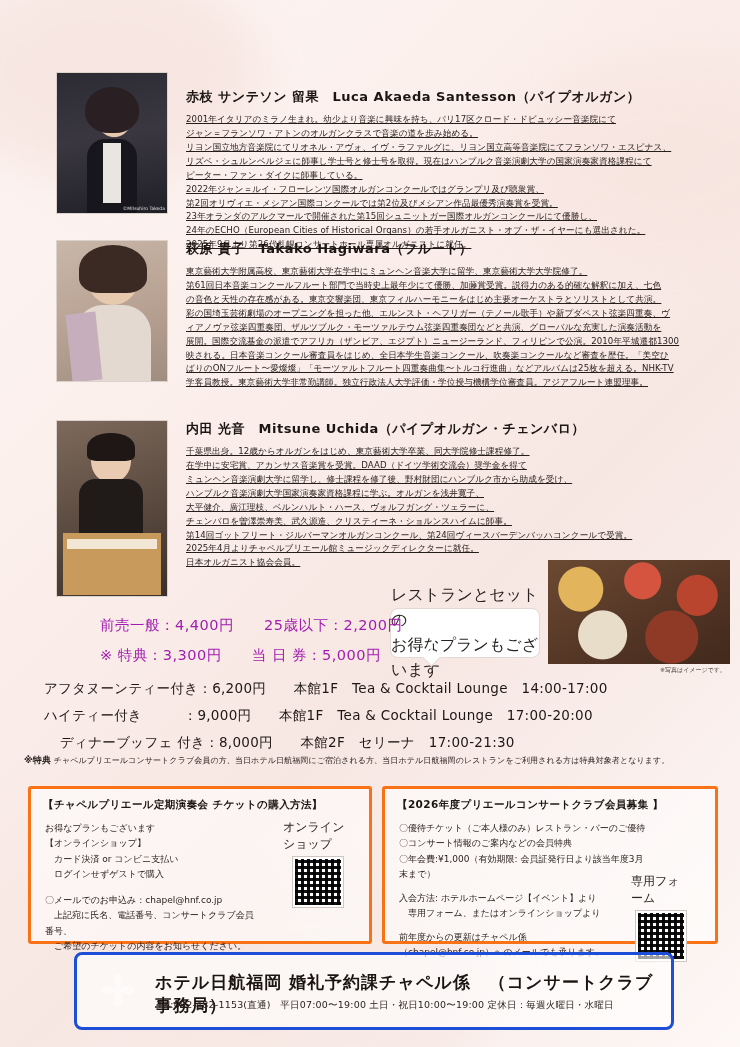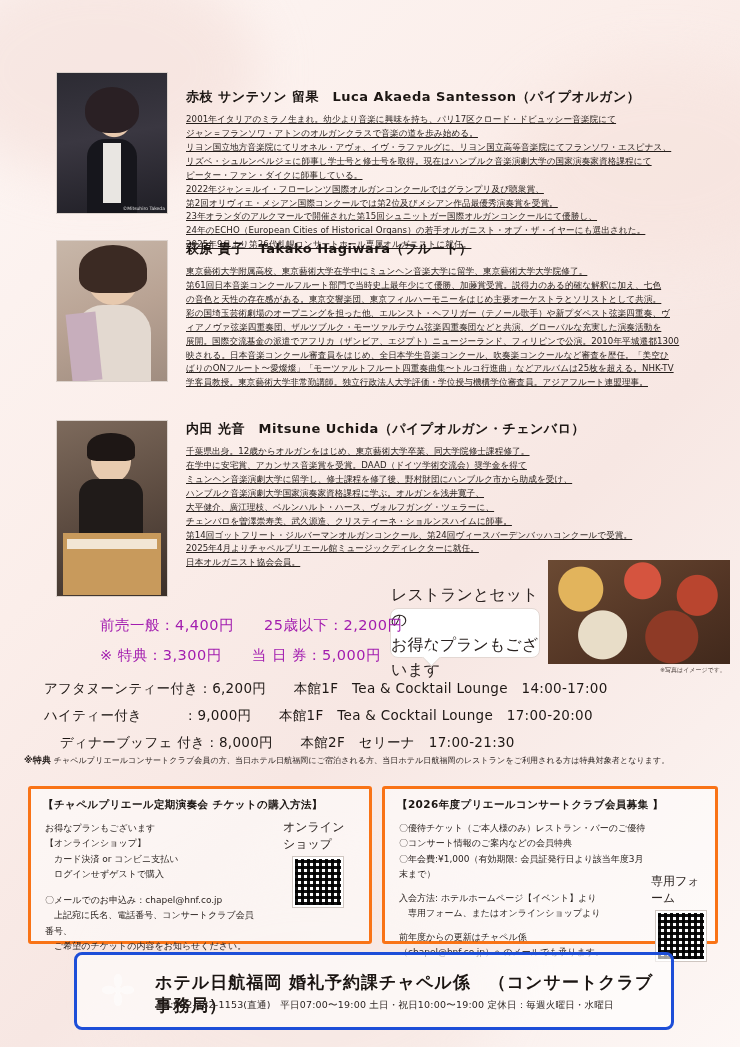--- a/index.html
+++ b/index.html
@@ -234,21 +234,21 @@
       <div>〇優待チケット（ご本人様のみ）レストラン・バーのご優待</div>
       <div>〇コンサート情報のご案内などの会員特典</div>
       <div>〇年会費:¥1,000（有効期限: 会員証発行日より該当年度3月末まで）</div>
       <div style="height:8px;"></div>
       <div>入会方法: ホテルホームページ【イベント】より</div>
       <div>　専用フォーム、またはオンラインショップより</div>
       <div style="height:8px;"></div>
       <div>前年度からの更新はチャペル係</div>
       <div>（chapel@hnf.co.jp）へのメールでも承ります。</div>
     </div>
-    <div style="position:absolute;left:266px;top:84px;width:60px;">
+    <div style="position:absolute;left:246px;top:84px;width:60px;">
       <div class="qr-label">専用フォーム</div>
       <div class="qr" style="margin:3px auto 0;">
         <div style="width:100%;height:100%;background:
           repeating-linear-gradient(90deg,#111 0 3px,#fff 3px 6px),
           repeating-linear-gradient(0deg,#111 0 3px,#fff 3px 6px);
           background-blend-mode:multiply;"></div>
       </div>
     </div>
   </div>
 

